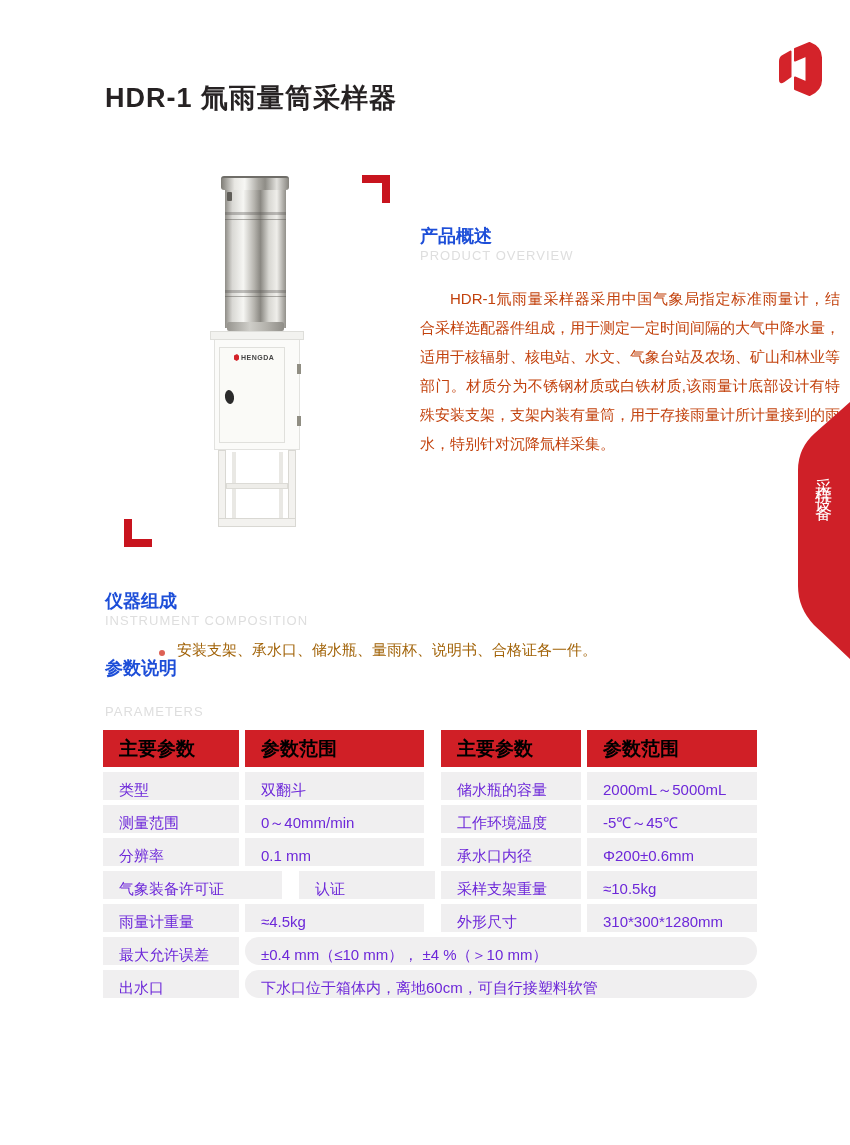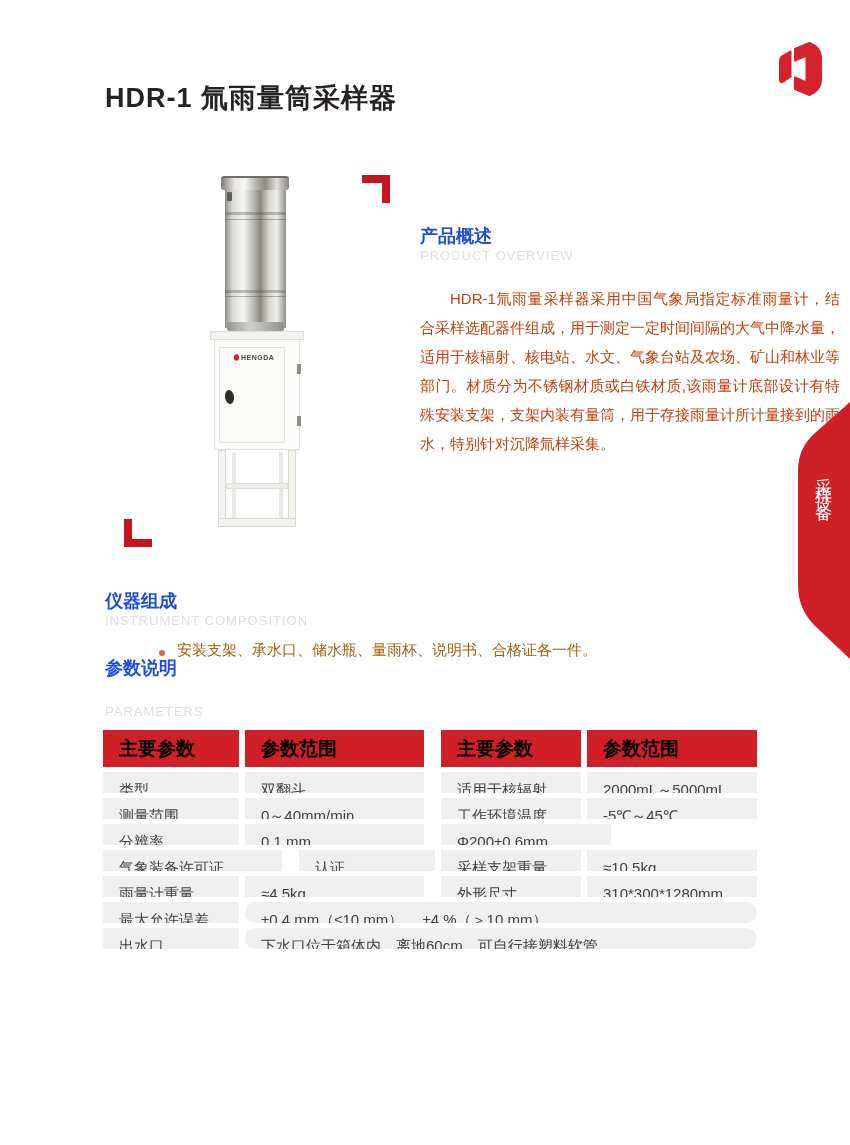--- a/index.html
+++ b/index.html
@@ -55,21 +55,21 @@
   
   .side-tab-svg{position:absolute;left:795px;top:402px;}
   .side-tab-label{
     position:absolute;left:810px;top:464px;height:140px;
     writing-mode:vertical-rl;text-orientation:upright;
     font-size:17px;letter-spacing:9px;color:#ffffff;line-height:26px;
   }
   
   .param-table{position:absolute;left:103px;top:730px;width:654px;}
   .trow{display:flex;margin-bottom:5px;}
-  .cell{box-sizing:border-box;height:21px;line-height:36px;font-size:15px;color:#404040;
+  .cell{box-sizing:border-box;height:28px;line-height:36px;font-size:15px;color:#6d28d9;
     background:#f0eff0;padding-left:16px;white-space:nowrap;overflow:hidden;}
   .c1{width:136px;margin-right:6px;}
   .c2{width:179px;margin-right:17px;}
   .c3{width:140px;margin-right:6px;}
   .c4{width:170px;}
   .cspan{width:512px;border-radius:18px;}
   .thead .cell{height:37px;line-height:37px;background:#d01f26;color:#000000;font-weight:bold;font-size:19px;}
 </style>
 </head>
 <body>
@@ -133,32 +133,33 @@
   <div class="param-table">
     <div class="trow thead">
       <div class="cell c1">主要参数</div>
       <div class="cell c2">参数范围</div>
       <div class="cell c3">主要参数</div>
       <div class="cell c4">参数范围</div>
     </div>
     <div class="trow">
       <div class="cell c1">类型</div>
       <div class="cell c2">双翻斗</div>
-      <div class="cell c3">适用于核辐射</div>
+      <div class="cell c3">储水瓶的容量</div>
       <div class="cell c4">2000mL～5000mL</div>
     </div>
     <div class="trow">
       <div class="cell c1">测量范围</div>
       <div class="cell c2">0～40mm/min</div>
       <div class="cell c3">工作环境温度</div>
       <div class="cell c4">-5℃～45℃</div>
     </div>
     <div class="trow">
       <div class="cell c1">分辨率</div>
       <div class="cell c2">0.1 mm</div>
+      <div class="cell c3">承水口内径</div>
       <div class="cell c4">Φ200±0.6mm</div>
     </div>
     <div class="trow">
       <div class="cell c2">气象装备许可证</div>
       <div class="cell c1">认证</div>
       <div class="cell c3">采样支架重量</div>
       <div class="cell c4">≈10.5kg</div>
     </div>
     <div class="trow">
       <div class="cell c1">雨量计重量</div>

